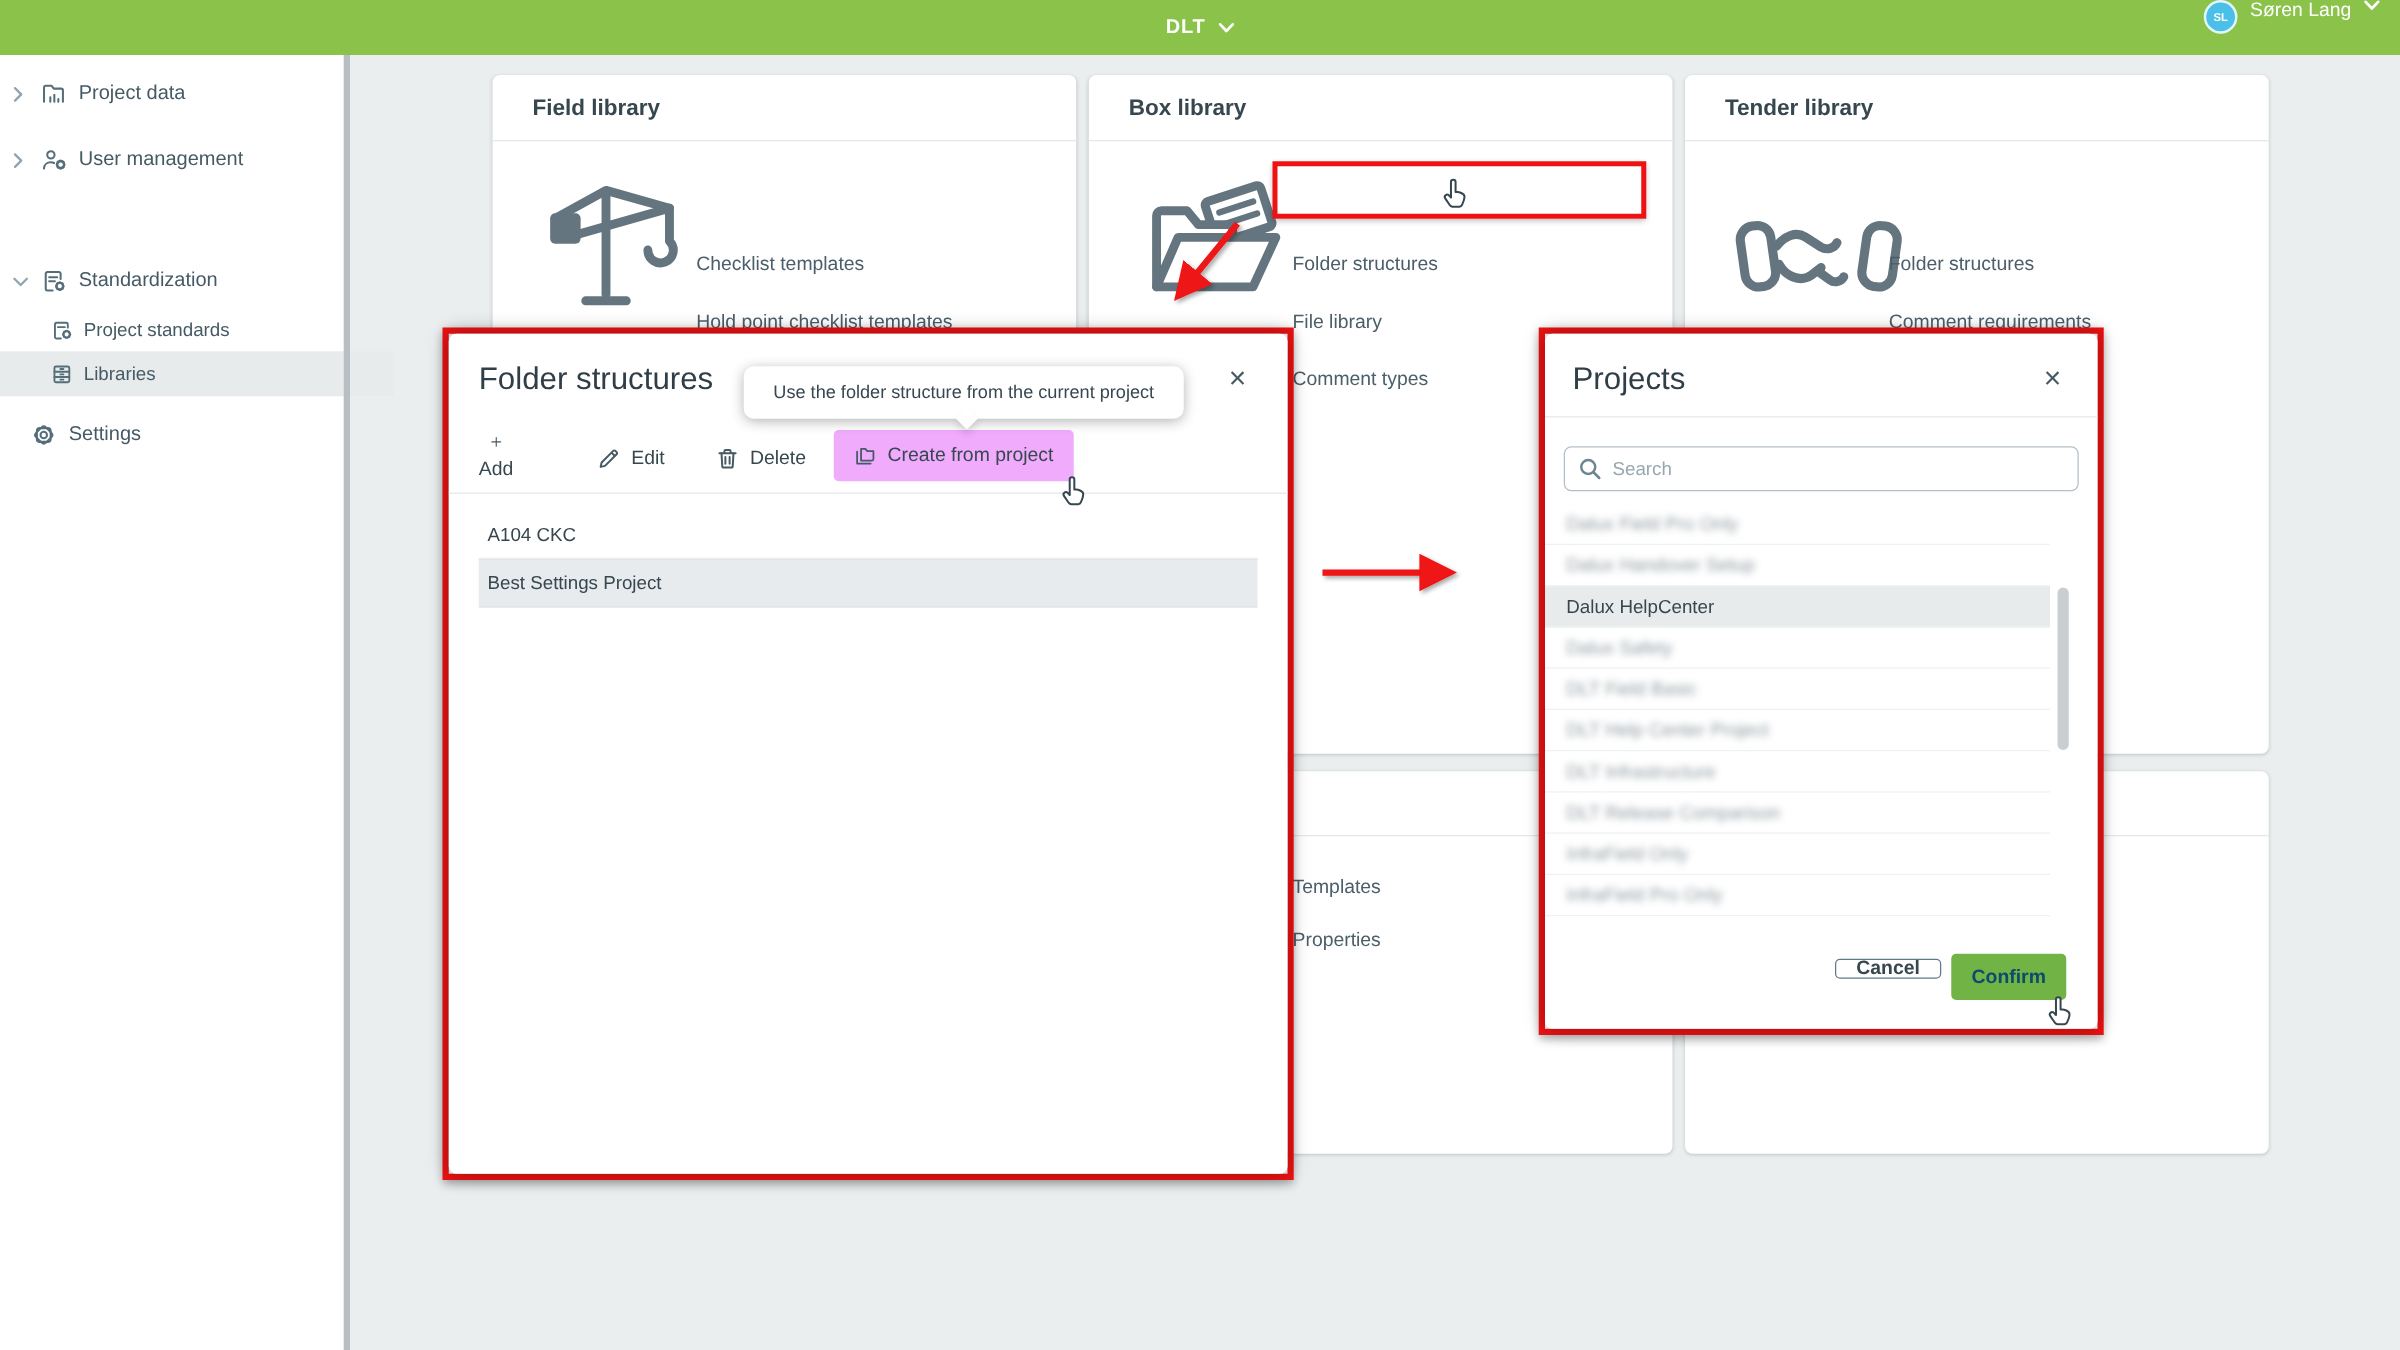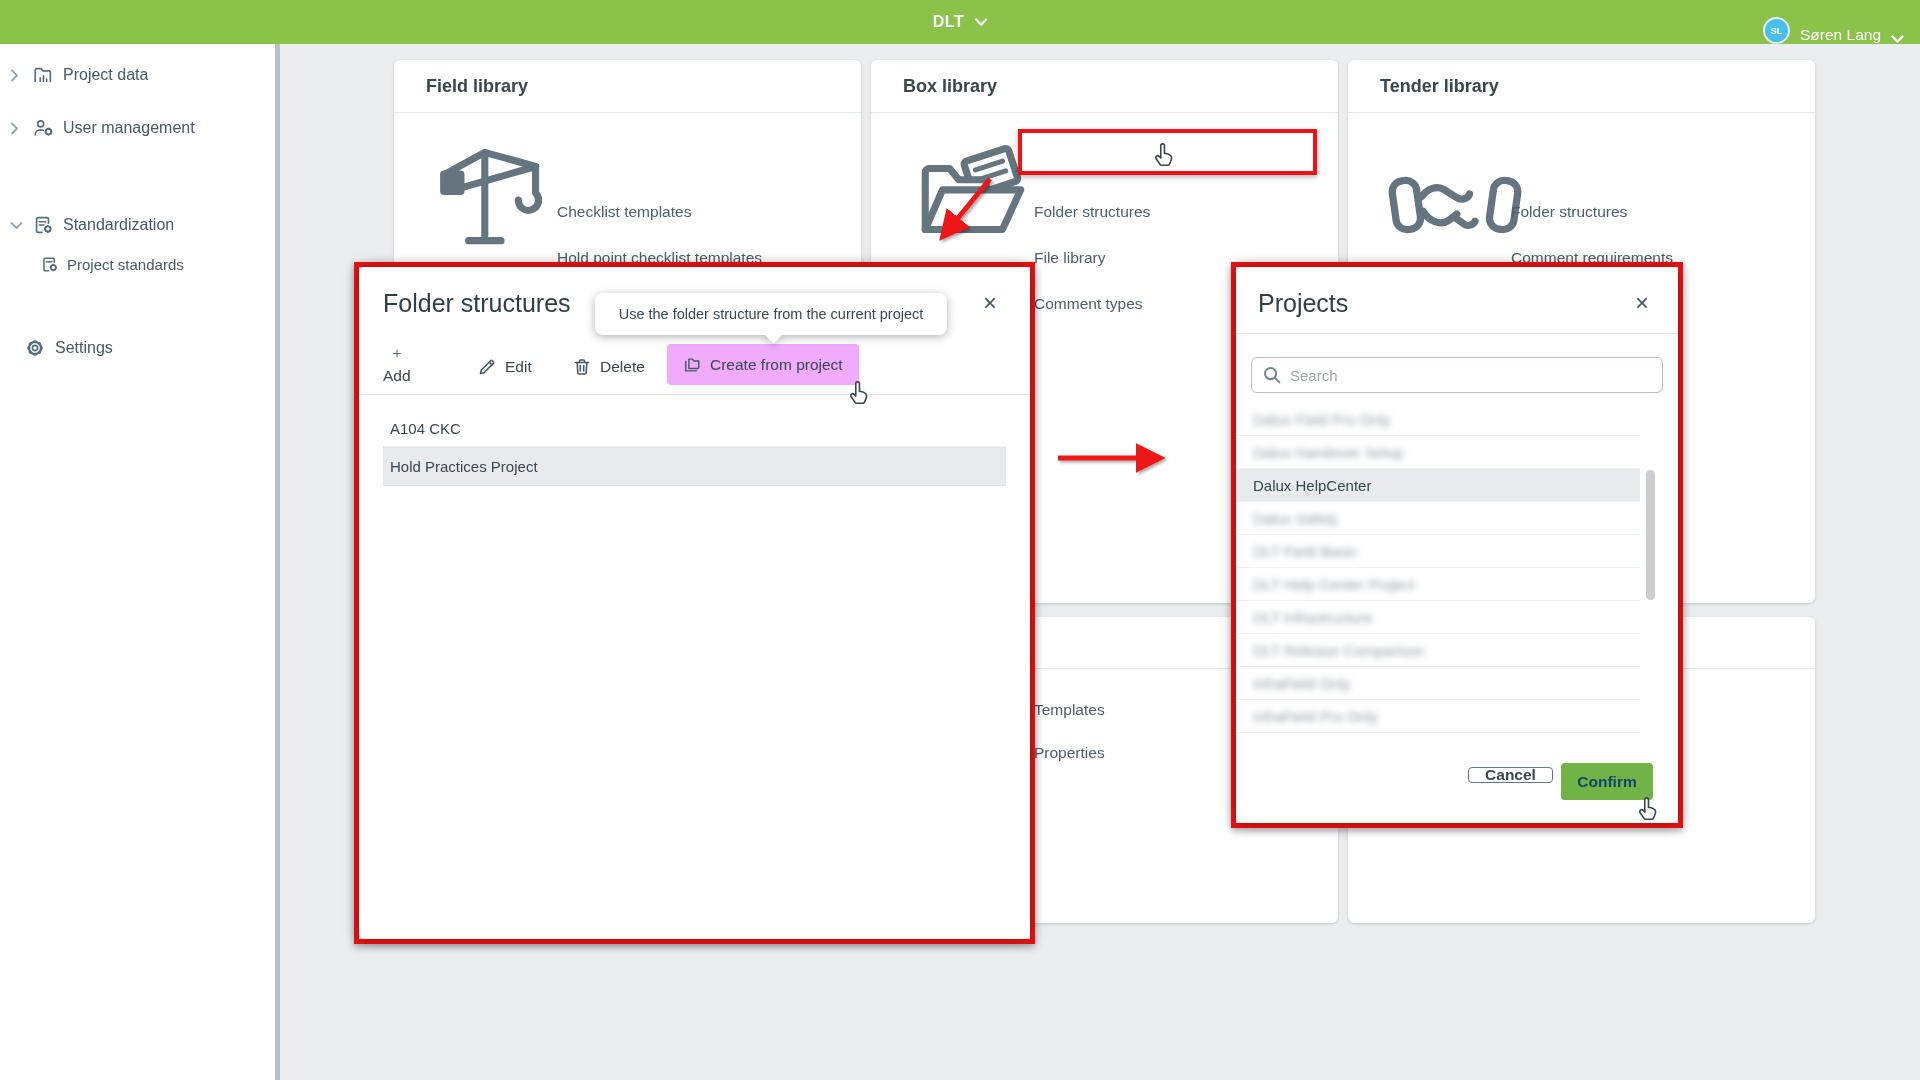--- a/index.html
+++ b/index.html
@@ -5,21 +5,21 @@
   html,body{margin:0;padding:0;background:#ebeeef;}
   #app{position:relative;width:1920px;height:1080px;background:#ebeeef;
        font-family:"Liberation Sans",sans-serif;overflow:hidden;
        -webkit-font-smoothing:antialiased;color:#455a64;}
 
   
   .topbar{position:absolute;left:0;top:0;width:1920px;height:44px;background:#8bc34a;z-index:4;}
   .brand{position:absolute;left:50%;top:0;height:44px;transform:translateX(-50%);
          display:flex;align-items:center;gap:10px;color:#fff;font-size:16px;font-weight:700;
          letter-spacing:.6px;cursor:pointer;}
-  .user{position:absolute;right:16px;top:0;height:44px;display:flex;align-items:flex-end;gap:10px;
+  .user{position:absolute;right:16px;top:0;height:44px;display:flex;align-items:flex-start;gap:10px;
         color:#fff;font-size:15.5px;}
   .avatar{width:23px;height:23px;border-radius:50%;background:#4ac0e8;border:2px solid rgba(255,255,255,.85);
           display:flex;align-items:center;justify-content:center;font-size:9px;font-weight:700;color:#fff;}
   .chev-w{display:block;}
 
   
   .sidebar{position:absolute;left:0;top:44px;width:275px;height:1036px;background:#fff;z-index:3;}
   .side-rail{position:absolute;left:275px;top:44px;width:5px;height:1036px;background:#b7bfc5;z-index:3;}
   .nav-row{position:absolute;left:0;width:275px;height:34px;display:flex;align-items:center;
            color:#455a64;font-size:16px;cursor:pointer;}
@@ -157,20 +157,29 @@
       <svg class="nicon" viewBox="0 0 24 24">
           <g fill="none" stroke="#546e7a" stroke-width="1.9" stroke-linecap="round" stroke-linejoin="round">
             <path d="M18 9V5.5A1.5 1.5 0 0 0 16.5 4h-10A1.5 1.5 0 0 0 5 5.5v13A1.5 1.5 0 0 0 6.5 20H11"></path>
             <path d="M8 8.5h7"></path>
             <rect x="13.8" y="12.8" width="6" height="6" rx="1.4"></rect>
             <rect x="13.8" y="12.8" width="6" height="6" rx="1.4" transform="rotate(45 16.8 15.8)"></rect>
           </g>
         </svg>
       <span>Project standards</span>
     </div>
+    <div class="nav-row sub sel" style="top:237px;height:36px;">
+      <svg class="nicon" viewBox="0 0 24 24">
+          <g fill="none" stroke="#546e7a" stroke-width="1.9" stroke-linecap="round" stroke-linejoin="round">
+            <rect x="4.5" y="4" width="15" height="16" rx="1.5"></rect>
+            <path d="M4.5 9.3h15M4.5 14.6h15M10.5 6.6h3M10.5 12h3M10.5 17.3h3"></path>
+          </g>
+        </svg>
+      <span>Libraries</span>
+    </div>
     <div class="nav-row plain" style="top:287px;">
       <svg class="nicon" viewBox="0 0 24 24">
           <g fill="none" stroke="#546e7a" stroke-width="1.8" stroke-linecap="round" stroke-linejoin="round">
             <rect x="6" y="6" width="12" height="12" rx="2.6"></rect>
             <rect x="6" y="6" width="12" height="12" rx="2.6" transform="rotate(45 12 12)"></rect>
             <circle cx="12" cy="12" r="2.8" fill="#fff"></circle>
           </g>
         </svg>
       <span>Settings</span>
     </div>
@@ -294,21 +303,21 @@
           </svg>
         <span>Create from project</span>
       </button>
 
       <div class="m-hdiv" style="top:127px;"></div>
 
       <div class="fs-row" style="top:143px;">
         <span>A104 CKC</span>
       </div>
       <div class="fs-row sel" style="top:180px;">
-        <span>Hold Practices Project</span>
+        <span>Best Settings Project</span>
       </div>
 
       <div class="tooltip">
         <span>Use the folder structure from the current project</span>
         <span class="caret"></span>
       </div>
     </div>
   </div>
 
   <div class="red-frame" style="left:1231px;top:262px;width:442px;height:556px;">

